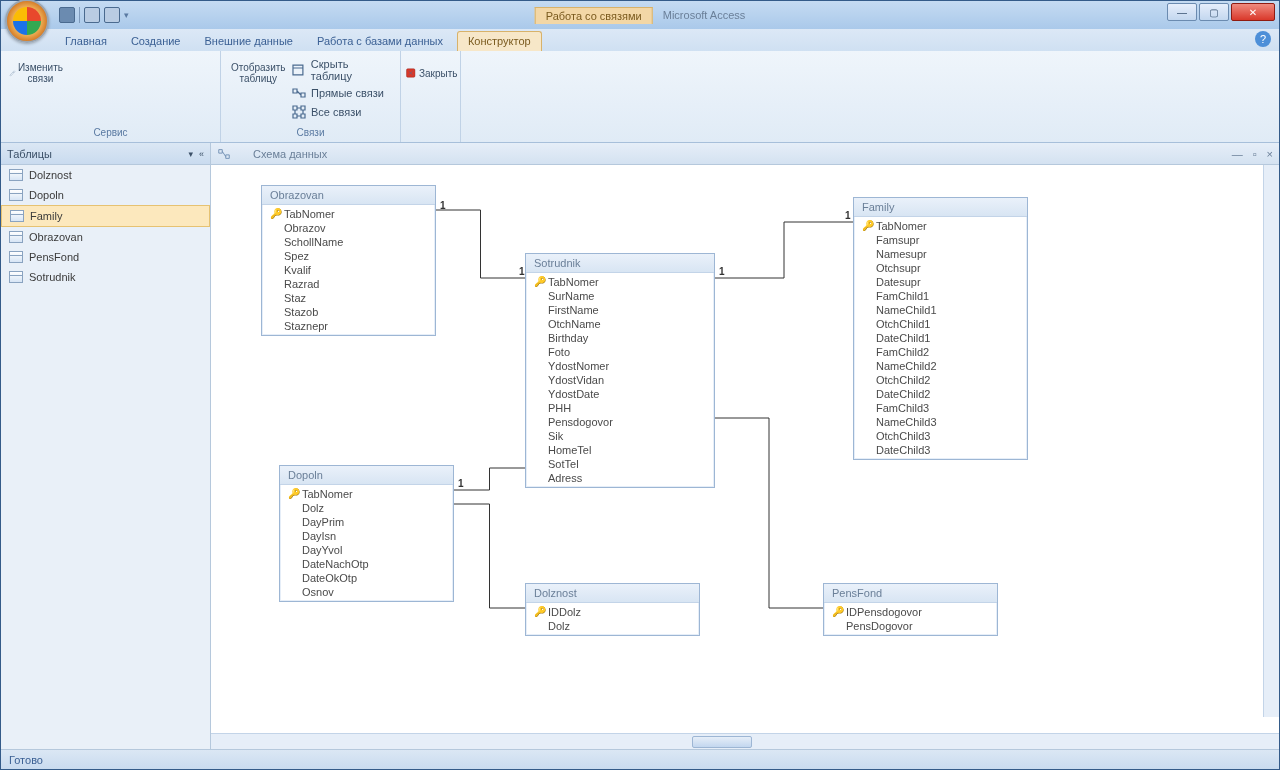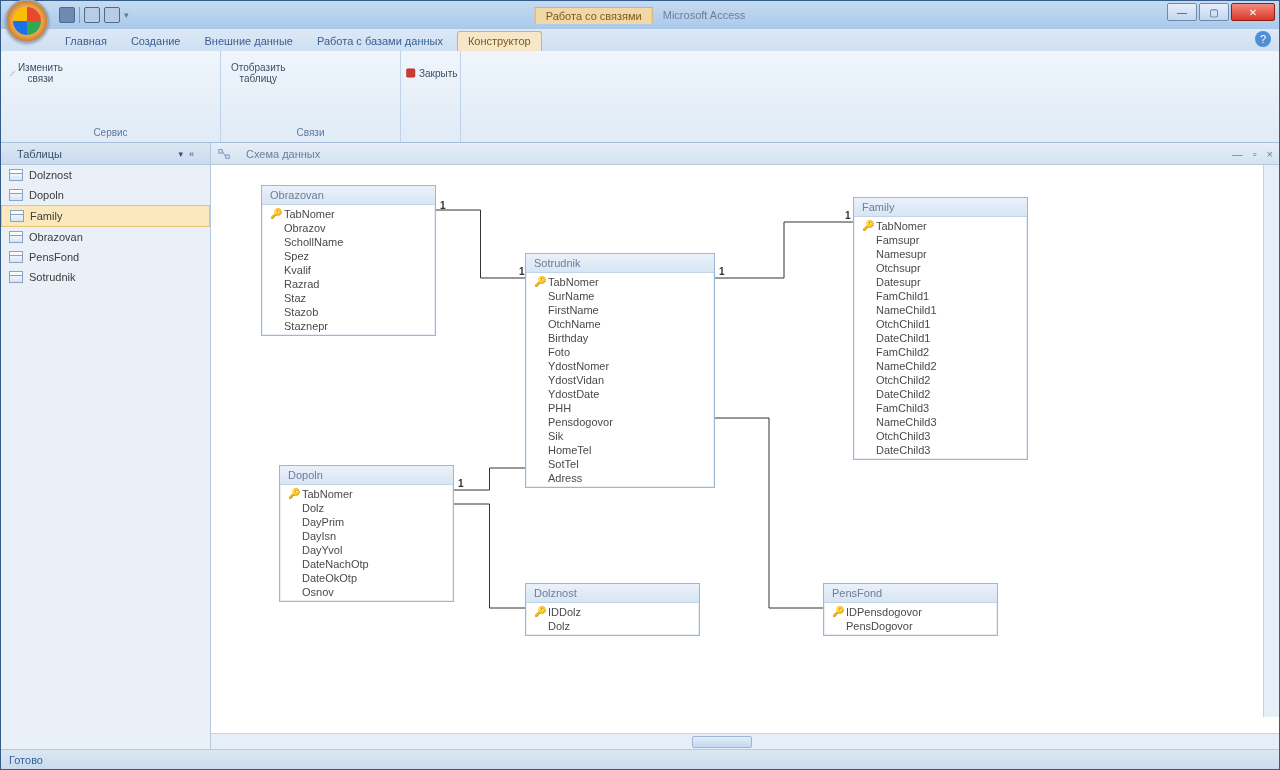--- a/index.html
+++ b/index.html
@@ -23,21 +23,21 @@
 .ribbon{height:92px;background:linear-gradient(#eff5fb,#e0ebf6);border-bottom:1px solid #a7bfda;display:flex;}
 .rgroup{border-right:1px solid #c0d2e6;display:flex;flex-direction:column;padding:2px 6px;}
 .rgroup-body{flex:1;display:flex;align-items:flex-start;gap:4px;padding-top:2px;}
 .rgroup-title{text-align:center;font-size:10px;color:#5a7aa2;padding:2px 0;}
 .bigbtn{display:flex;flex-direction:row;align-items:center;width:58px;font-size:10px;color:#3b5068;text-align:center;gap:2px;cursor:pointer;padding:2px;}
 .bigbtn .icn{width:32px;height:32px;}
 .smallrow{display:flex;align-items:center;gap:4px;font-size:11px;color:#3b5068;padding:1px 2px;cursor:pointer;}
 .smallrow .sicn{width:16px;height:16px;}
 .content{flex:1;display:flex;min-height:0;}
 .navpane{width:210px;background:#e9f0f8;border-right:1px solid #b5c8dc;display:flex;flex-direction:column;}
-.navhead{height:22px;background:linear-gradient(#dbe7f4,#c9dbef);border-bottom:1px solid #b5c8dc;display:flex;align-items:center;padding:0 16px;font-size:11px;color:#3b5068;justify-content:space-between;}
+.navhead{height:22px;background:linear-gradient(#dbe7f4,#c9dbef);border-bottom:1px solid #b5c8dc;display:flex;align-items:center;padding:0 6px;font-size:11px;color:#3b5068;justify-content:space-between;}
 .navlist{flex:1;overflow:auto;}
 .navitem{display:flex;align-items:center;gap:6px;padding:4px 8px;font-size:11px;color:#3b3b3b;cursor:pointer;}
 .navitem.selected{background:#fce8bd;border:1px solid #e6c272;}
 .tblicon{width:14px;height:12px;background:linear-gradient(#fff,#d7e5f5);border:1px solid #8aa3c0;position:relative;}
 .tblicon::before{content:"";position:absolute;left:0;right:0;top:3px;height:1px;background:#8aa3c0;}
 .mainarea{flex:1;display:flex;flex-direction:column;background:#d8e5f3;}
 .subwin-title{height:22px;background:linear-gradient(#e6eef8,#d4e2f1);border-bottom:1px solid #b5c8dc;display:flex;align-items:center;padding:0 6px;font-size:11px;color:#6a7f98;justify-content:space-between;}
 .subwin-title .sctrls{display:flex;gap:10px;color:#6a7f98;}
 .canvas-wrap{flex:1;position:relative;overflow:hidden;background:#fff;margin:0;}
 #relcanvas{position:absolute;inset:0;}
@@ -103,20 +103,40 @@
     </div>
 
     <div class="rgroup" style="width:180px">
       <div class="rgroup-body">
         <div class="bigbtn">
           <svg class="icn" viewBox="0 0 32 32">
               <path d="M5 6 H27 V26 H5 Z M5 12 H27 M5 18 H27 M12 6 V26" fill="#fbe9a8" stroke="#c9a138"></path>
             </svg>
           <span>Отобразить таблицу</span>
         </div>
+        <div style="display:flex;flex-direction:column;gap:1px;padding-top:2px;">
+          <div class="smallrow">
+            <svg class="sicn" viewBox="0 0 16 16">
+                <path d="M2 3 H12 V13 H2 Z M2 6 H12" stroke="#6b8bb0"></path>
+              </svg>
+            <span>Скрыть таблицу</span>
+          </div>
+          <div class="smallrow">
+            <svg class="sicn" viewBox="0 0 16 16">
+                <path d="M2 4 H6 V8 H2 Z M10 8 H14 V12 H10 Z M6 6 L10 10" stroke="#6b8bb0"></path>
+              </svg>
+            <span>Прямые связи</span>
+          </div>
+          <div class="smallrow">
+            <svg class="sicn" viewBox="0 0 16 16">
+                <path d="M2 2 H6 V6 H2 Z M10 2 H14 V6 H10 Z M2 10 H6 V14 H2 Z M10 10 H14 V14 H10 Z M6 4 H10 M4 6 V10 M12 6 V10 M6 12 H10" stroke="#6b8bb0"></path>
+              </svg>
+            <span>Все связи</span>
+          </div>
+        </div>
       </div>
       <div class="rgroup-title">Связи</div>
     </div>
 
     <div class="rgroup" style="width:60px">
       <div class="rgroup-body" style="justify-content:center;">
         <div class="bigbtn">
           <svg class="icn" viewBox="0 0 32 32">
               <rect x="6" y="6" width="20" height="20" rx="3" fill="#d9382a" stroke="#8f1b11"></rect>
               <path d="M11 11 L21 21 M21 11 L11 21" stroke="#fff" stroke-width="2"></path>
@@ -160,21 +180,21 @@
           </div>
           <div class="navitem">
             <span class="tblicon"></span>
             <span>Sotrudnik</span>
           </div>
         </div>
     </div>
 
     <div class="mainarea">
       <div class="subwin-title">
-        <span style="display:flex;align-items:center;gap:15px;">
+        <span style="display:flex;align-items:center;gap:22px;">
           <svg width="14" height="14" viewBox="0 0 16 16">
               <path d="M2 3 H6 V7 H2 Z M10 9 H14 V13 H10 Z M6 5 L10 11" stroke="#6b8bb0" fill="none"></path>
             </svg>
           <span>Схема данных</span>
         </span>
         <span class="sctrls">
           <span>—</span>
           <span>▫</span>
           <span>×</span>
         </span>

